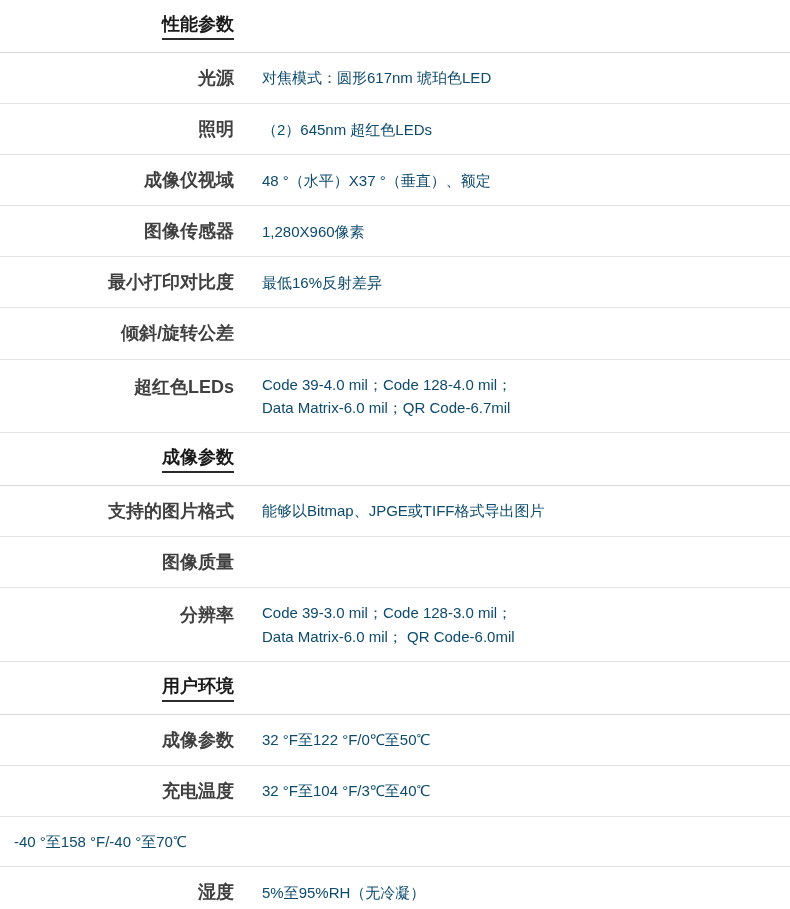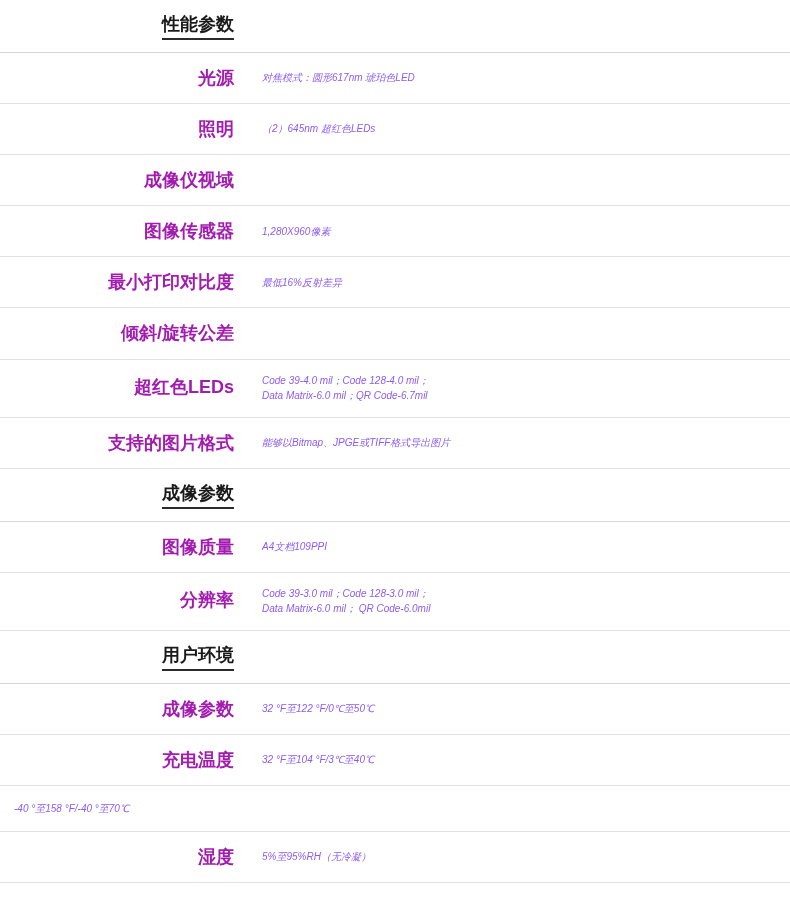--- a/index.html
+++ b/index.html
@@ -29,40 +29,39 @@
     border-bottom: 1px solid #d8d8d8;
   }
   .label {
     width: 248px;
     min-width: 248px;
     box-sizing: border-box;
     padding: 12px 14px 12px 0;
     text-align: right;
     font-size: 18px;
     font-weight: bold;
-    color: #a21caf;
+    color: #404040;
     line-height: 1.45;
     display: flex;
     align-items: center;
     justify-content: flex-end;
   }
   .label.tall {
     align-items: flex-start;
     padding-top: 14px;
   }
   .value {
     flex: 1;
     box-sizing: border-box;
     padding: 13px 16px 13px 14px;
-    font-size: 10px;
-    color: #8b5cf6;
+    font-size: 15px;
+    color: #0c4a6e;
     line-height: 1.55;
     display: flex;
     align-items: center;
-    font-style: italic;
   }
   .value.tall {
     align-items: flex-start;
   }
   .value .line {
     display: block;
   }
   .section-title {
     width: 248px;
     min-width: 248px;
@@ -106,20 +105,25 @@
     <div class="row">
       <div class="label">照明</div>
       <div class="value">
         <div>
           <span class="line">（2）645nm 超红色LEDs</span>
         </div>
       </div>
     </div>
     <div class="row">
       <div class="label">成像仪视域</div>
+      <div class="value">
+        <div>
+          <span class="line">48 °（水平）X37 °（垂直）、额定</span>
+        </div>
+      </div>
     </div>
     <div class="row">
       <div class="label">图像传感器</div>
       <div class="value">
         <div>
           <span class="line">1,280X960像素</span>
         </div>
       </div>
     </div>
     <div class="row">
@@ -132,44 +136,39 @@
     </div>
     <div class="row">
       <div class="label">倾斜/旋转公差</div>
     </div>
     <div class="row">
       <div class="label tall">超红色LEDs</div>
       <div class="value tall">
         <div>
           <span class="line">Code 39-4.0 mil；Code 128-4.0 mil；</span>
           <span class="line">Data Matrix-6.0 mil；QR Code-6.7mil</span>
-        </div>
-      </div>
-    </div>
-    <div class="row">
-      <div class="label">支持的图片格式</div>
-      <div class="value">
-        <div>
-          <span class="line">能够以Bitmap、JPGE或TIFF格式导出图片</span>
         </div>
       </div>
     </div>
     <div class="row section">
       <div class="section-title">
         <span>成像参数</span>
       </div>
       <div class="section-rest"></div>
     </div>
     <div class="row">
+      <div class="label">支持的图片格式</div>
+      <div class="value">
+        <div>
+          <span class="line">能够以Bitmap、JPGE或TIFF格式导出图片</span>
+        </div>
+      </div>
+    </div>
+    <div class="row">
       <div class="label">图像质量</div>
-      <div class="value">
-        <div>
-          <span class="line">A4文档109PPI</span>
-        </div>
-      </div>
     </div>
     <div class="row">
       <div class="label tall">分辨率</div>
       <div class="value tall">
         <div>
           <span class="line">Code 39-3.0 mil；Code 128-3.0 mil；</span>
           <span class="line">Data Matrix-6.0 mil； QR Code-6.0mil</span>
         </div>
       </div>
     </div>

